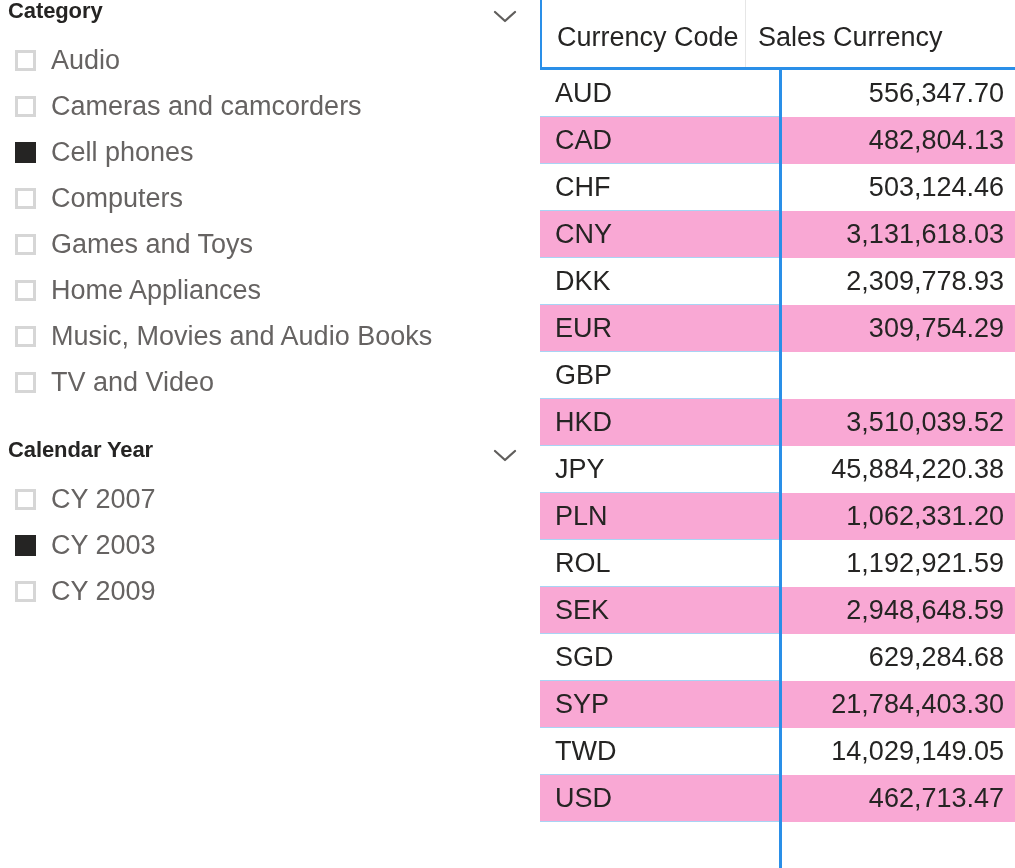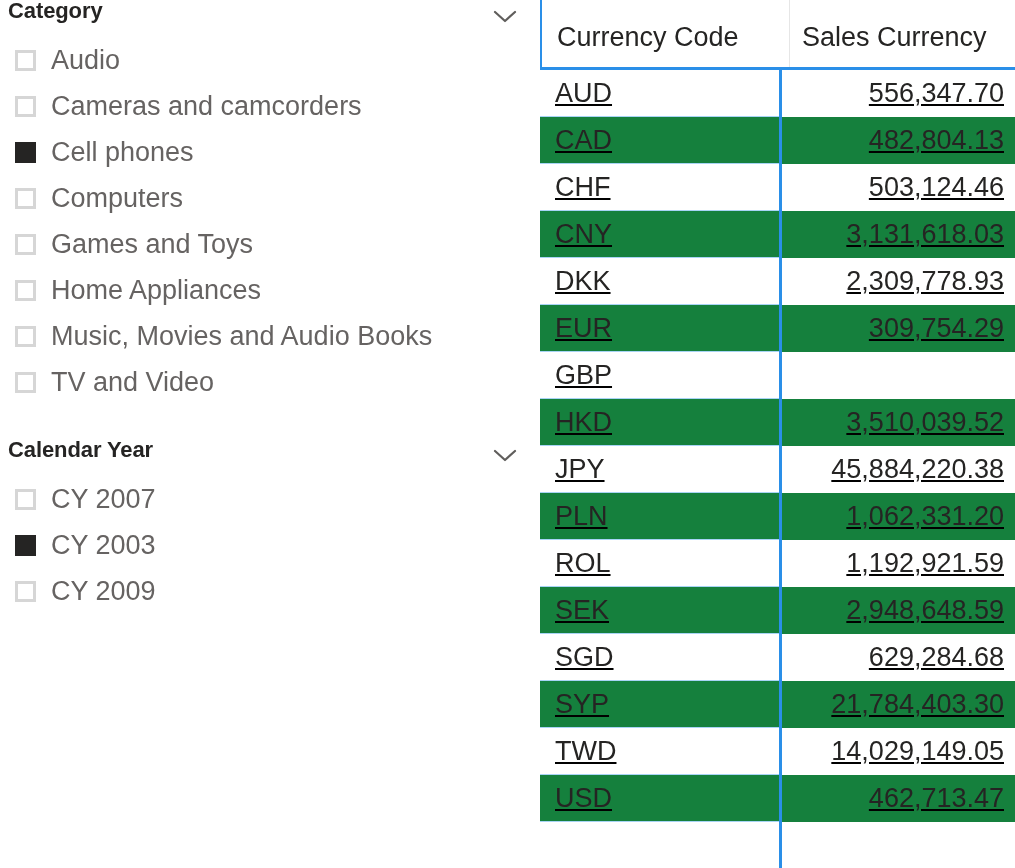--- a/index.html
+++ b/index.html
@@ -118,21 +118,21 @@
   }
   .tbl-header .hcell {
     box-sizing: border-box;
     font-size: 27px;
     color: #252423;
     line-height: 1;
     white-space: nowrap;
     padding-top: 8px;
   }
   .tbl-header .hcell.c1 {
-    width: 248px;
+    width: 204px;
     padding-left: 15px;
     border-right: 1px solid #e6e6e6;
     height: 100%;
     display: flex;
     align-items: center;
   }
   .tbl-header .hcell.c2 {
     flex: 1;
     padding-left: 12px;
     height: 100%;
@@ -141,23 +141,22 @@
     text-align: center;
   }
 
   .tbl-body { position: relative; }
 
   .trow {
     position: relative;
     display: flex;
     height: 47px;
     align-items: center;
-    text-decoration: underline;
-  }
-  .trow.alt { background: #15803d; gap: 34px; }
+  }
+  .trow.alt { background: #f9a8d4; gap: 34px; }
 
   .trow .cell1 {
     position: relative;
     box-sizing: border-box;
     width: 239px;
     height: 100%;
     display: flex;
     align-items: center;
     padding-left: 15px;
     font-size: 27px;

